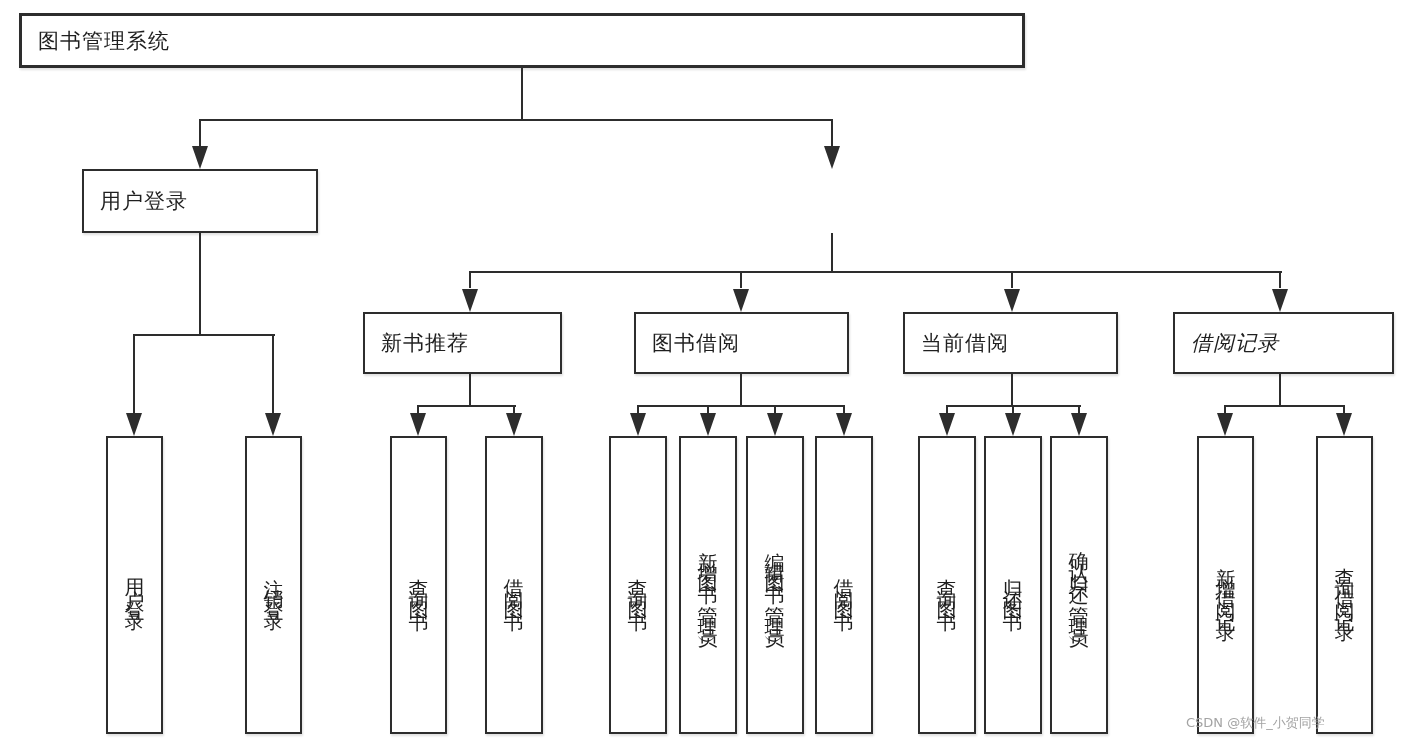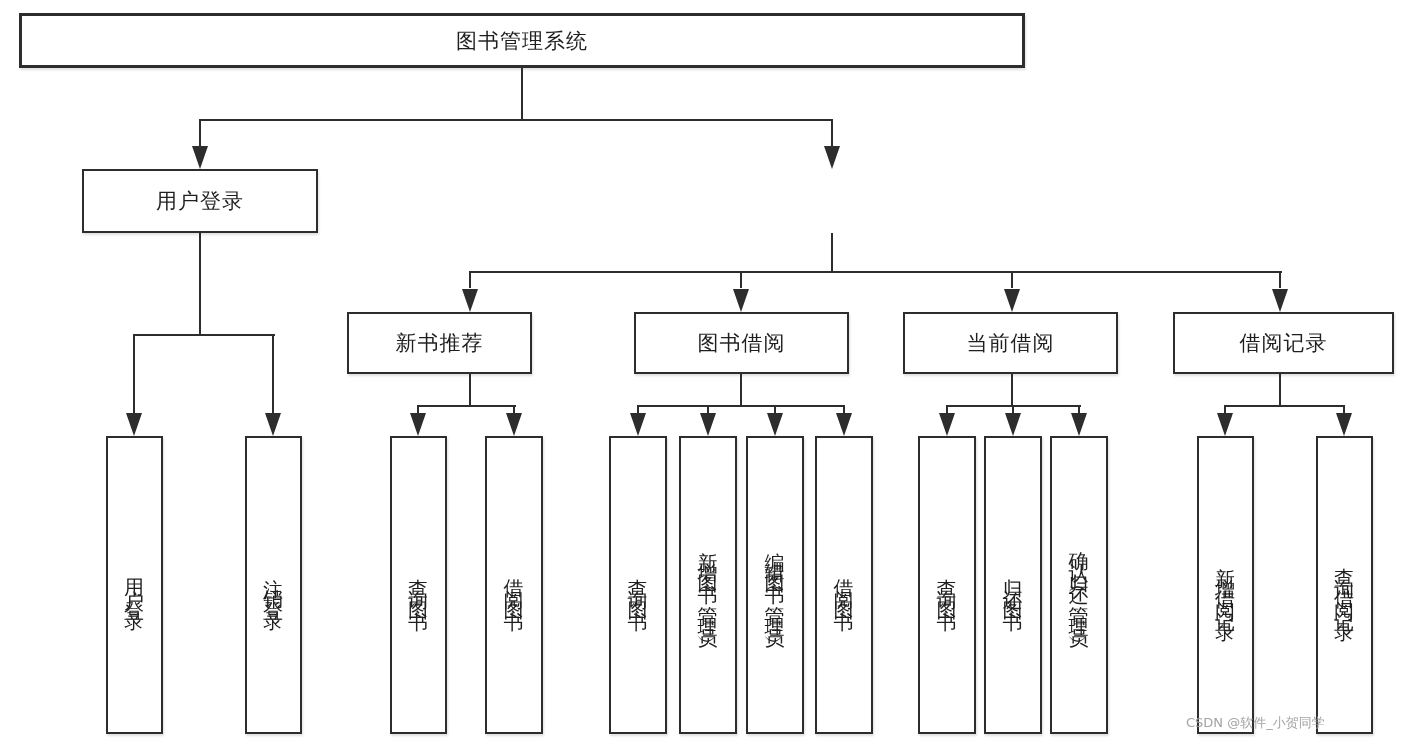--- a/index.html
+++ b/index.html
@@ -13,22 +13,23 @@
     background:#ffffff;
     font-family:"DejaVu Sans","Liberation Sans",sans-serif;
     color:var(--text);
     overflow:hidden;
   }
   .box{
     position:absolute;
     box-sizing:border-box;
     background:#ffffff;
     border:2px solid var(--line);
-    display:flex;align-items:center;justify-content:center;
+    display:flex;align-items:center;
     box-shadow:1px 2px 2px rgba(0,0,0,0.12);
+    padding-left:16px;
   }
   .root{border-width:3px;}
   .hl{font-size:21px;letter-spacing:1px;white-space:nowrap;}
   .vt{
     writing-mode:vertical-rl;
     line-height:1.1;
     font-size:20px;
     letter-spacing:11px;
     white-space:nowrap;
   }
@@ -78,30 +79,30 @@
   <div class="ln" style="left:469px;top:271px;width:813px;height:2px;"></div>
   <div class="ln" style="left:469px;top:272px;width:2px;height:16px;"></div>
   <div class="ln" style="left:740px;top:272px;width:2px;height:16px;"></div>
   <div class="ln" style="left:1011px;top:272px;width:2px;height:16px;"></div>
   <div class="ln" style="left:1279px;top:272px;width:2px;height:16px;"></div>
   <div class="arr" style="left:462px;top:289px;"></div>
   <div class="arr" style="left:733px;top:289px;"></div>
   <div class="arr" style="left:1004px;top:289px;"></div>
   <div class="arr" style="left:1272px;top:289px;"></div>
 
-  <div class="box hl" style="left:347px;top:312px;width:185px;height:62px;">
+  <div class="box hl" style="left:363px;top:312px;width:199px;height:62px;">
     <span>新书推荐</span>
   </div>
   <div class="box hl" style="left:903px;top:312px;width:215px;height:62px;">
     <span>当前借阅</span>
   </div>
   <div class="box hl" style="left:634px;top:312px;width:215px;height:62px;">
     <span>图书借阅</span>
   </div>
-  <div class="box hl" style="left:1173px;top:312px;width:221px;height:62px;">
+  <div class="box hl" style="left:1173px;top:312px;width:221px;height:62px;font-style:italic;">
     <span>借阅记录</span>
   </div>
 
   <div class="ln" style="left:469px;top:374px;width:2px;height:33px;"></div>
   <div class="ln" style="left:417px;top:405px;width:99px;height:2px;"></div>
   <div class="ln" style="left:417px;top:406px;width:2px;height:9px;"></div>
   <div class="ln" style="left:513px;top:406px;width:2px;height:9px;"></div>
   <div class="arr" style="left:410px;top:413px;"></div>
   <div class="arr" style="left:506px;top:413px;"></div>
 

